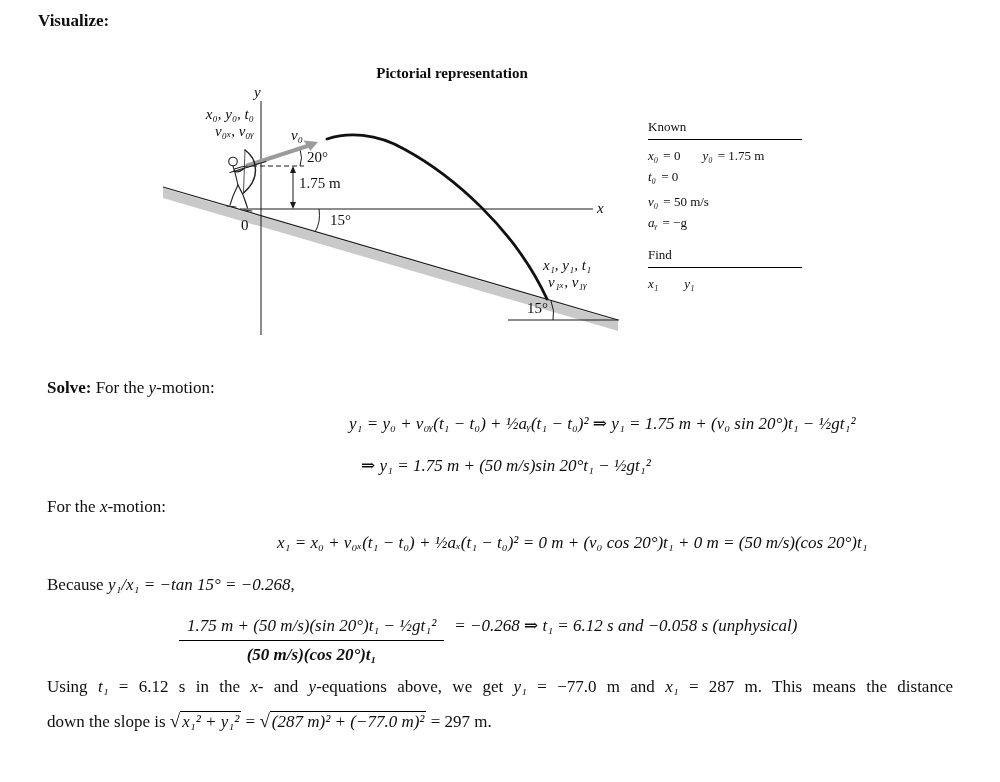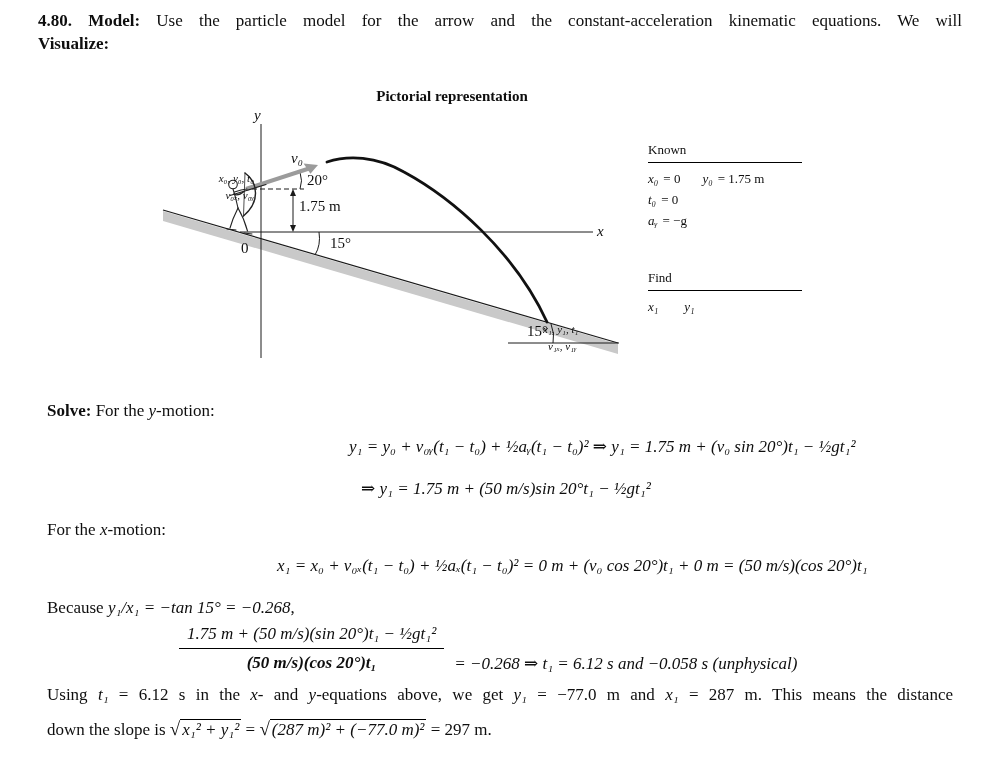--- a/index.html
+++ b/index.html
@@ -9,56 +9,55 @@
     overflow:hidden;
   }
   b{font-weight:bold;}
   i{font-style:italic;}
   .header{padding:9px 38px 0 38px;line-height:23px;}
   .jline{text-align:justify;text-align-last:justify;}
   
   .diagram{position:relative;height:300px;margin-top:22px;}
   .diagram svg{position:absolute;left:0;top:0;}
   .dl{position:absolute;font-size:15px;line-height:17px;white-space:nowrap;}
-  .dl.small{font-size:11px;margin-top:41px;}
+  .dl.small{font-size:15px;}
   .dl.title{font-weight:bold;text-align:center;}
   .rt{text-align:right;}
   .known,.find{position:absolute;font-size:13px;line-height:21px;}
   .khead{border-bottom:1.2px solid #000;width:154px;padding-bottom:2px;margin-bottom:5px;}
   .krow i{font-style:italic;}
   .krow .val{margin-left:5px;}
   .krow .gapped{margin-left:22px;}
   .find .krow i{margin-right:26px;}
   
   .solve{padding:0 47px;}
   .sline1{margin-top:22px;line-height:23px;}
   .eq{font-style:italic;line-height:25px;white-space:nowrap;}
   .eq1{margin:12px 0 0 302px;}
   .eq2{margin:17px 0 0 314px;}
   .sline2{margin-top:17px;line-height:23px;}
   .eq3{margin:12px 0 12px 230px;}
   .sline3{margin-top:18px;line-height:23px;}
-  .fracrow{margin:4px 0 0 132px;display:flex;align-items:flex-end;}
+  .fracrow{margin:19px 0 0 132px;display:flex;align-items:flex-start;}
   .frac{display:inline-flex;flex-direction:column;text-align:center;font-style:italic;}
   .frac .num{padding:0 8px 3px 8px;line-height:22px;}
   .frac .den{border-top:1.3px solid #000;padding:3px 8px 0 8px;line-height:22px;font-weight:bold;}
   .frac-rhs{font-style:italic;margin-left:10px;white-space:nowrap;}
   .jline2{margin-top:9px;line-height:23px;}
   .finline{margin-top:7px;line-height:31px;white-space:nowrap;}
   .rad{white-space:nowrap;}
   .rsign{font-style:normal;font-size:19px;}
   .rcand{border-top:1.1px solid #000;padding:0 2px;font-style:italic;}
 </style>
 </head>
 <body>
 
 <div class="page">
 
   <div class="header">
-    <div class="jline"><b>4.80.</b> <b>Model:</b> <span>Use the particle model for the arrow and the constant-acceleration kinematic equations. We will</span></div>
     <div><b>Visualize:</b></div>
   </div>
 
   <div class="diagram">
     <svg width="1000" height="300" viewBox="0 0 1000 300">
 
       <polygon points="163,134 618,267 618,277 163,144" fill="#c9c9c9"></polygon>
 
       <line x1="163" y1="133" x2="618" y2="266" stroke="#1a1a1a" stroke-width="1.2"></line>
 
@@ -114,20 +113,21 @@
     <div class="dl" style="left:527px;top:246px;">15°</div>
     <div class="dl small" style="left:543px;top:203px;">
       <div><i>x₁, y₁, t₁</i></div>
       <div style="padding-left:5px;"><i>v₁ₓ, v₁ᵧ</i></div>
     </div>
 
     <div class="known" style="left:648px;top:62px;">
       <div class="khead">Known</div>
       <div class="krow"><i>x₀</i><span class="val">= 0</span><i class="gapped">y₀</i><span class="val">= 1.75 m</span></div>
       <div class="krow"><i>t₀</i><span class="val">= 0</span></div>
+      <div class="krow" style="margin-top:4px;"><i>v₀</i><span class="val">= 50 m/s</span></div>
       <div class="krow"><i>aᵧ</i><span class="val">= −g</span></div>
     </div>
 
     <div class="find" style="left:648px;top:190px;">
       <div class="khead">Find</div>
       <div class="krow"><i>x₁</i><i>y₁</i></div>
     </div>
   </div>
 
   <div class="solve">

